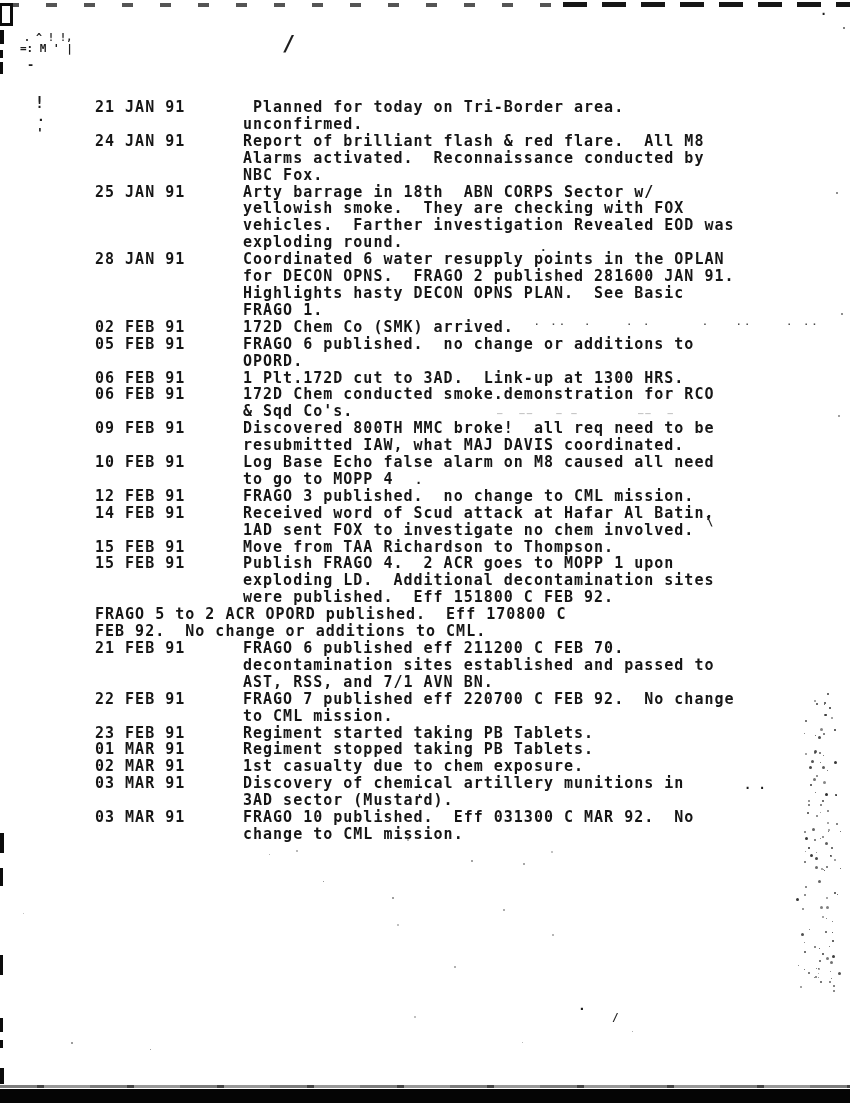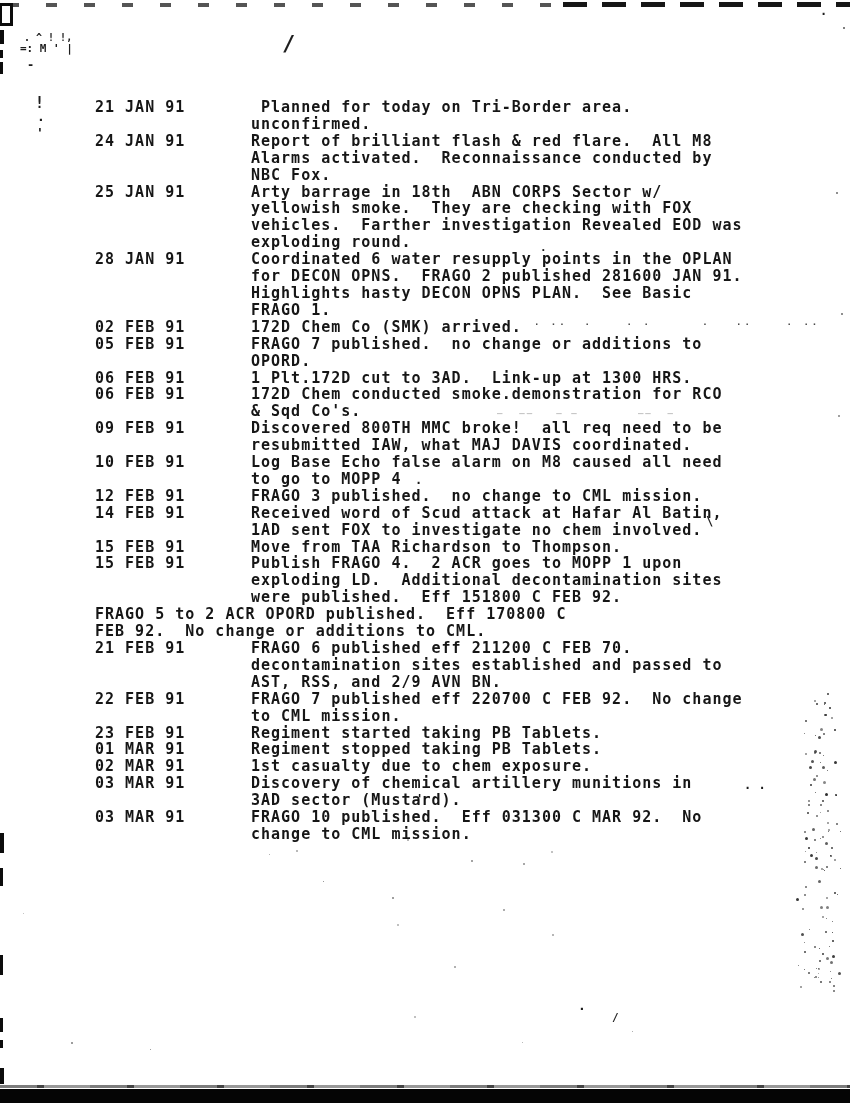--- a/index.html
+++ b/index.html
@@ -6,21 +6,21 @@
   .page{
     position:relative;
     width:850px;height:1103px;
     background:#ffffff;
     overflow:hidden;
     font-family:"DejaVu Sans Mono","Liberation Mono",monospace;
     color:#161616;
   }
   
   .log{position:absolute;left:95px;top:99px;}
-  .entry{display:flex;gap:8px;}
+  .entry{display:flex;}
   .date,.ln{
     font-size:15px;
     line-height:16.9px;
     letter-spacing:1px;
     font-weight:700;
     white-space:pre;
     color:#161616;
   }
   .date{width:148px;flex:0 0 148px;}
   
@@ -84,21 +84,21 @@
       </div>
       <div class="entry">
         <div class="date">02 FEB 91</div>
         <div>
           <div class="ln">172D Chem Co (SMK) arrived.</div>
         </div>
       </div>
       <div class="entry">
         <div class="date">05 FEB 91</div>
         <div>
-          <div class="ln">FRAGO 7 published.  no change or additions to</div>
+          <div class="ln">FRAGO 6 published.  no change or additions to</div>
           <div class="ln">OPORD.</div>
         </div>
       </div>
       <div class="entry">
         <div class="date">06 FEB 91</div>
         <div>
           <div class="ln">1 Plt.172D cut to 3AD.  Link-up at 1300 HRS.</div>
         </div>
       </div>
       <div class="entry">
@@ -153,21 +153,21 @@
         <div>
           <div class="ln">FRAGO 5 to 2 ACR OPORD published.  Eff 170800 C</div>
           <div class="ln">FEB 92.  No change or additions to CML.</div>
         </div>
       </div>
       <div class="entry">
         <div class="date">21 FEB 91</div>
         <div>
           <div class="ln">FRAGO 6 published eff 211200 C FEB 70.</div>
           <div class="ln">decontamination sites established and passed to</div>
-          <div class="ln">AST, RSS, and 2/9 AVN BN.</div>
+          <div class="ln">AST, RSS, and 7/1 AVN BN.</div>
         </div>
       </div>
       <div class="entry">
         <div class="date">22 FEB 91</div>
         <div>
           <div class="ln">FRAGO 7 published eff 220700 C FEB 92.  No change</div>
           <div class="ln">to CML mission.</div>
         </div>
       </div>
       <div class="entry">

